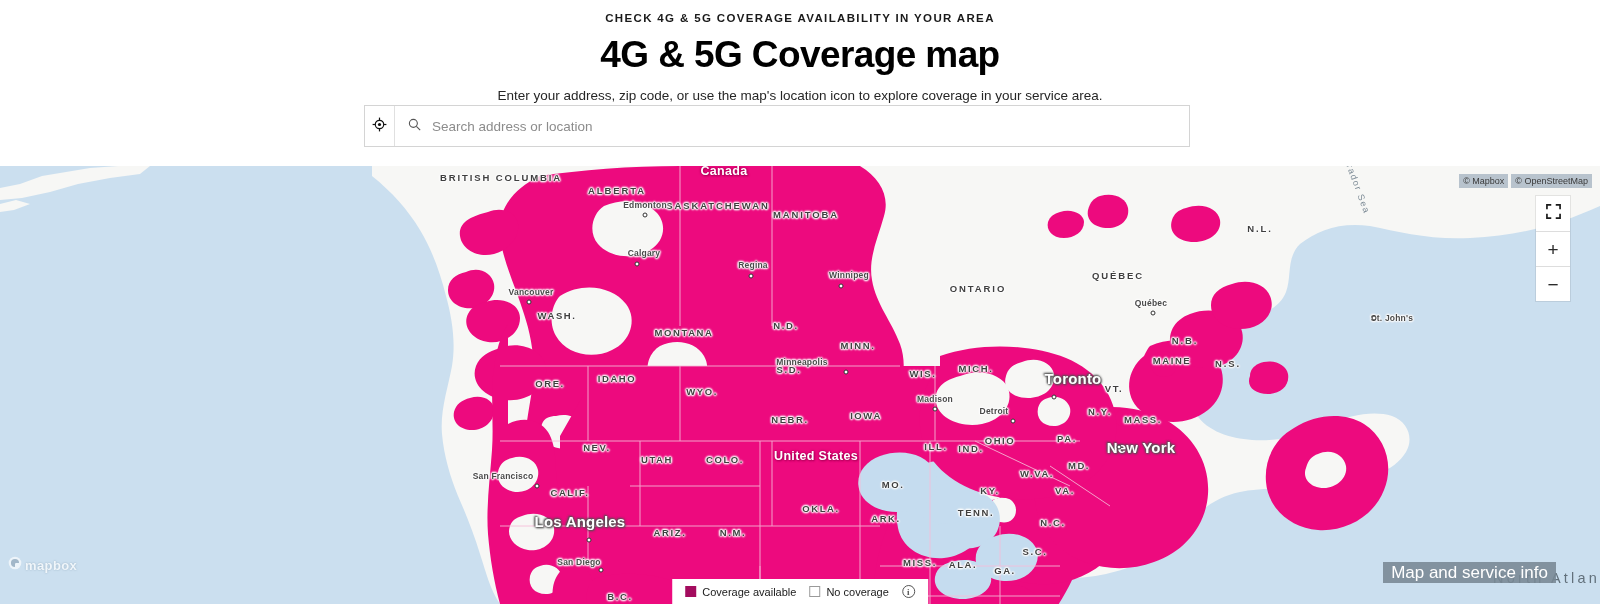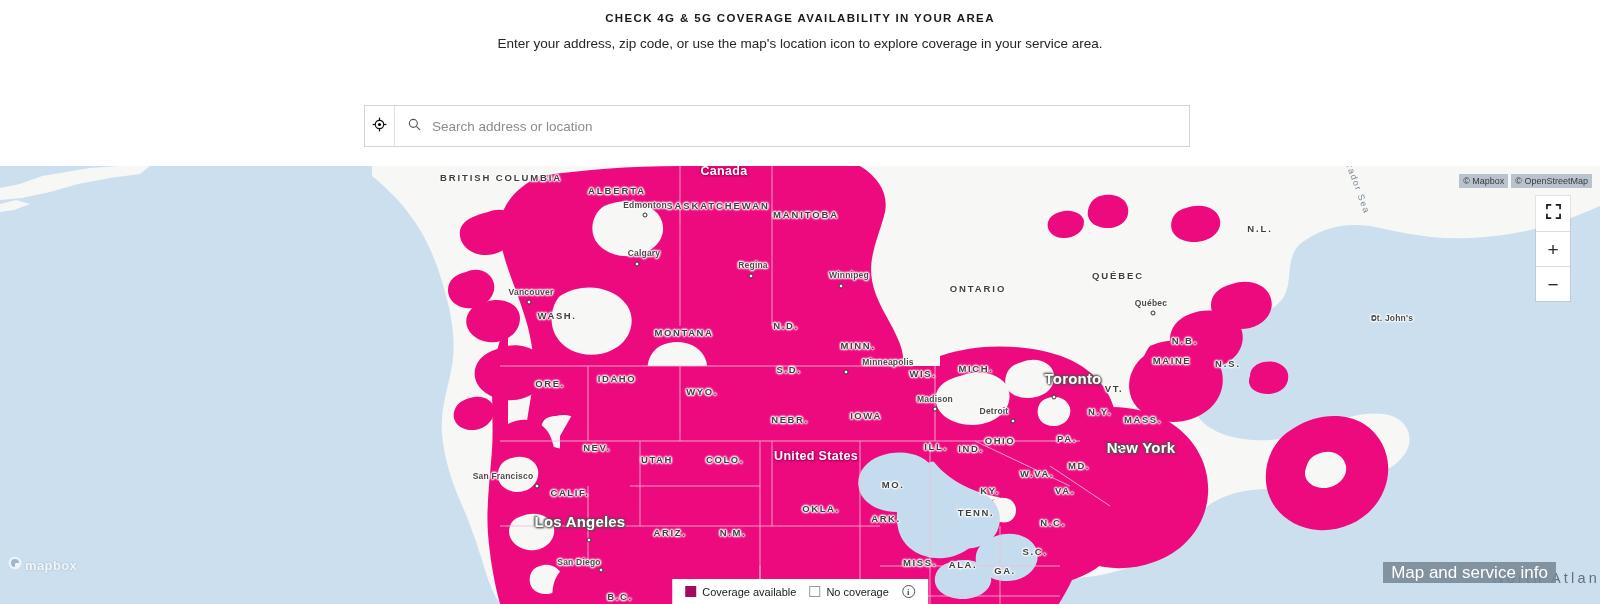--- a/index.html
+++ b/index.html
@@ -240,20 +240,21 @@
     cursor: pointer;
     z-index: 7;
     white-space: nowrap;
   }
 </style>
 </head>
 <body>
 
 <div class="header">
   <p class="eyebrow">CHECK 4G &amp; 5G COVERAGE AVAILABILITY IN YOUR AREA</p>
+  <h1 class="page-title">4G &amp; 5G Coverage map</h1>
   <p class="subtitle">Enter your address, zip code, or use the map's location icon to explore coverage in your service area.</p>
 
   <div class="search-wrap">
     <div class="locate-btn">
       <span>
         <svg width="15" height="15" viewBox="0 0 20 20" aria-hidden="true">
           <circle cx="10" cy="10" r="5.6" fill="none" stroke="#111" stroke-width="1.6"></circle>
           <circle cx="10" cy="10" r="2.1" fill="#111"></circle>
           <line x1="10" y1="0.8" x2="10" y2="4.0" stroke="#111" stroke-width="1.6"></line>
           <line x1="10" y1="16.0" x2="10" y2="19.2" stroke="#111" stroke-width="1.6"></line>
@@ -512,21 +513,21 @@
 
   <div class="lbl lbl-city-lg" style="left:580px; top:355px;">Los Angeles</div>
   <div class="city-dot" style="left:589px; top:374px;"></div>
 
   <div class="lbl lbl-city" style="left:503px; top:310px;">San Francisco</div>
   <div class="city-dot" style="left:537px; top:320px;"></div>
 
   <div class="lbl lbl-city" style="left:579px; top:396px;">San Diego</div>
   <div class="city-dot" style="left:601px; top:404px;"></div>
 
-  <div class="lbl lbl-city" style="left:888px; top:196px;">Minneapolis</div>
+  <div class="lbl lbl-city" style="left:802px; top:196px;">Minneapolis</div>
   <div class="city-dot" style="left:846px; top:206px;"></div>
 
   <div class="lbl lbl-city" style="left:935px; top:233px;">Madison</div>
   <div class="city-dot" style="left:935px; top:243px;"></div>
 
   <div class="lbl lbl-city" style="left:994px; top:245px;">Detroit</div>
   <div class="city-dot" style="left:1013px; top:255px;"></div>
 
   <div class="lbl lbl-city" style="left:1151px; top:137px;">Québec</div>
   <div class="city-dot" style="left:1153px; top:147px;"></div>

